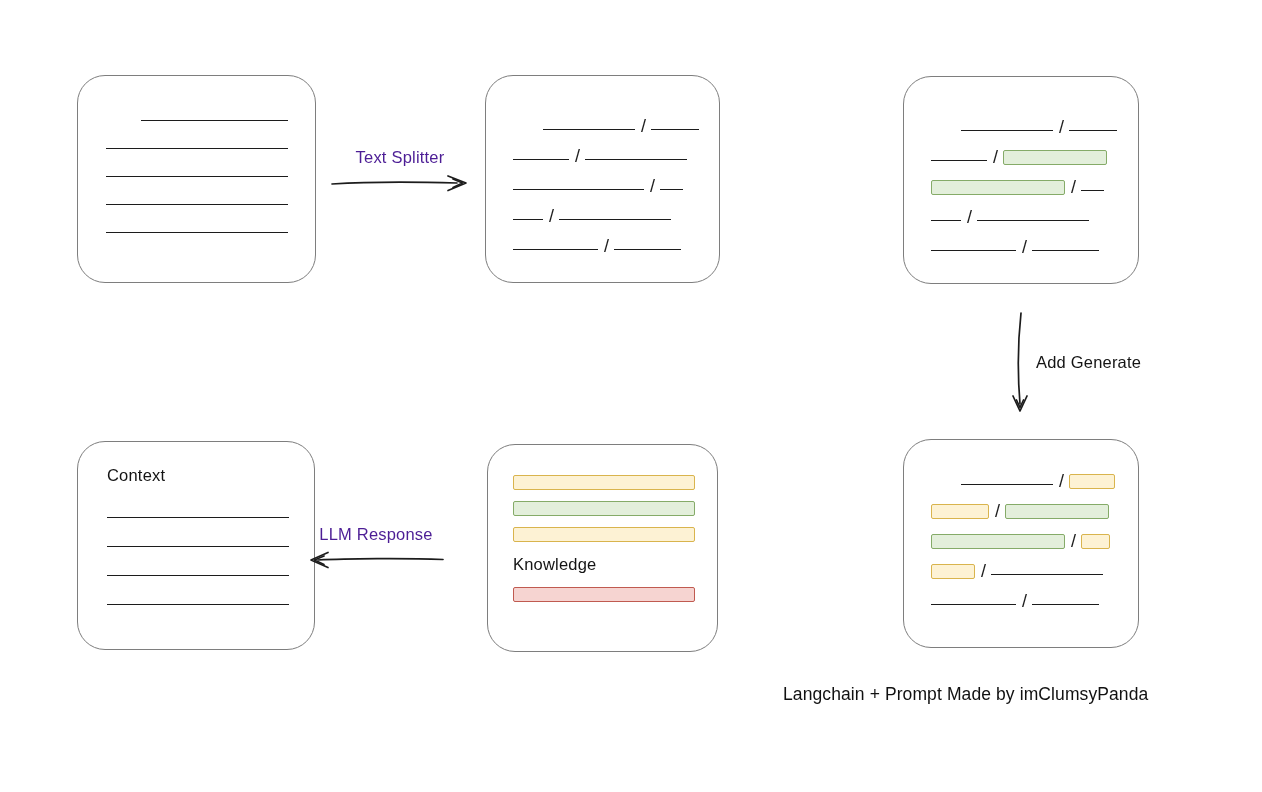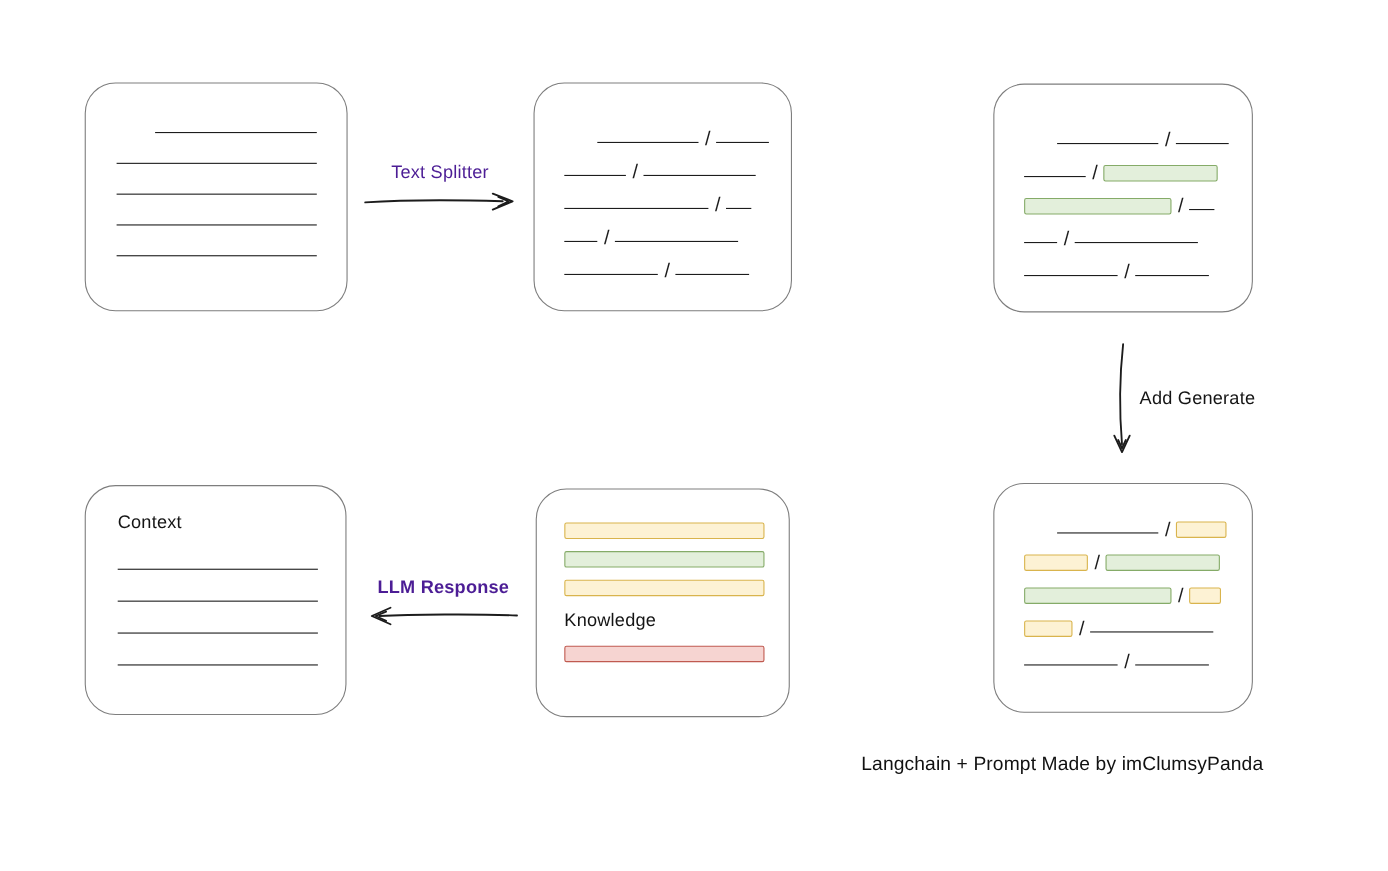--- a/index.html
+++ b/index.html
@@ -40,21 +40,21 @@
   .answer-lines{padding:31px 0 0 0;}
   .answer-lines .line-seg.plain{margin-bottom:28px;}
 
   .arrow-group{position:absolute;text-align:center;}
   .arrow-label{font-size:16.5px;line-height:22px;white-space:nowrap;color:#4c1d95;letter-spacing:.2px;}
   .arrow-group svg{display:block;margin:2px auto 0;}
   .arrow-stroke{stroke:#1c1c1c;stroke-width:1.7;fill:none;stroke-linecap:round;stroke-linejoin:round;}
   #arr-text-splitter{left:330px;top:146px;width:140px;}
   #arr-vector-search{left:740px;top:146px;width:148px;}
   #arr-generate-prompt{left:733px;top:516px;width:150px;}
-  #arr-llm-response{left:333px;top:523px;width:140px;font-weight:bold;}
+  #arr-llm-response{left:306px;top:523px;width:140px;}
   #arr-add-context-svg{position:absolute;left:1008px;top:310px;}
   #arr-add-context-label{position:absolute;left:1036px;top:351px;font-size:16.5px;line-height:22px;white-space:nowrap;color:#141414;letter-spacing:.2px;}
 
   .caption{position:absolute;left:783px;top:684px;font-size:17.5px;color:#111;white-space:nowrap;letter-spacing:.1px;}
 </style>
 </head>
 <body>
 
 <div class="canvas">
 

